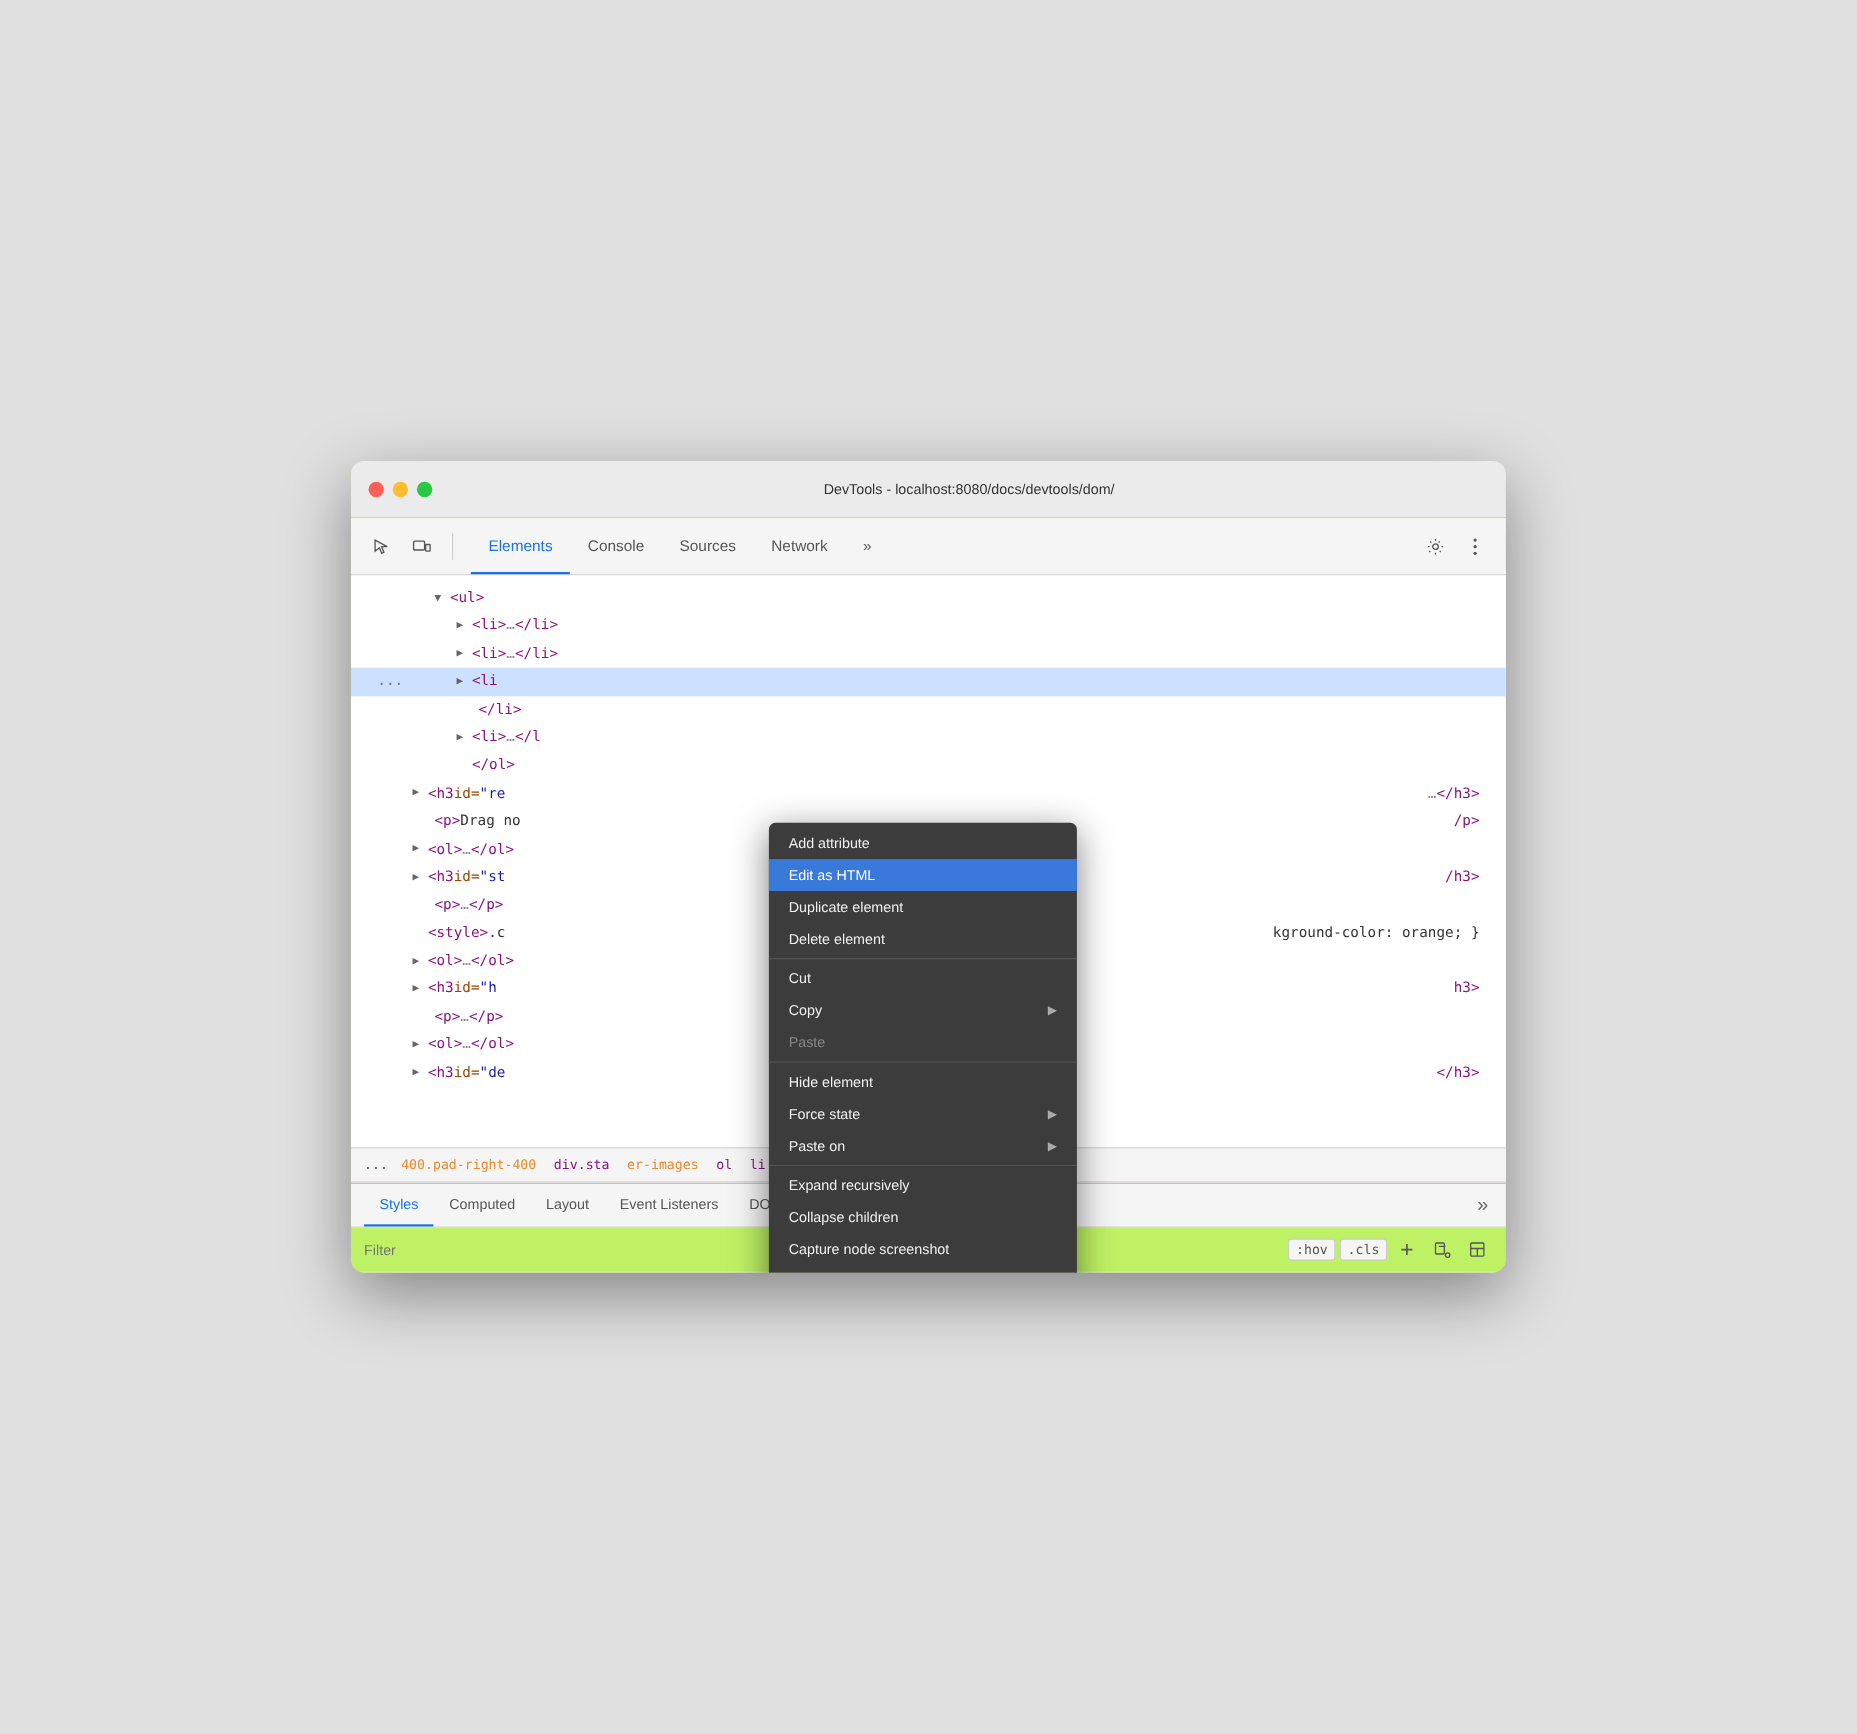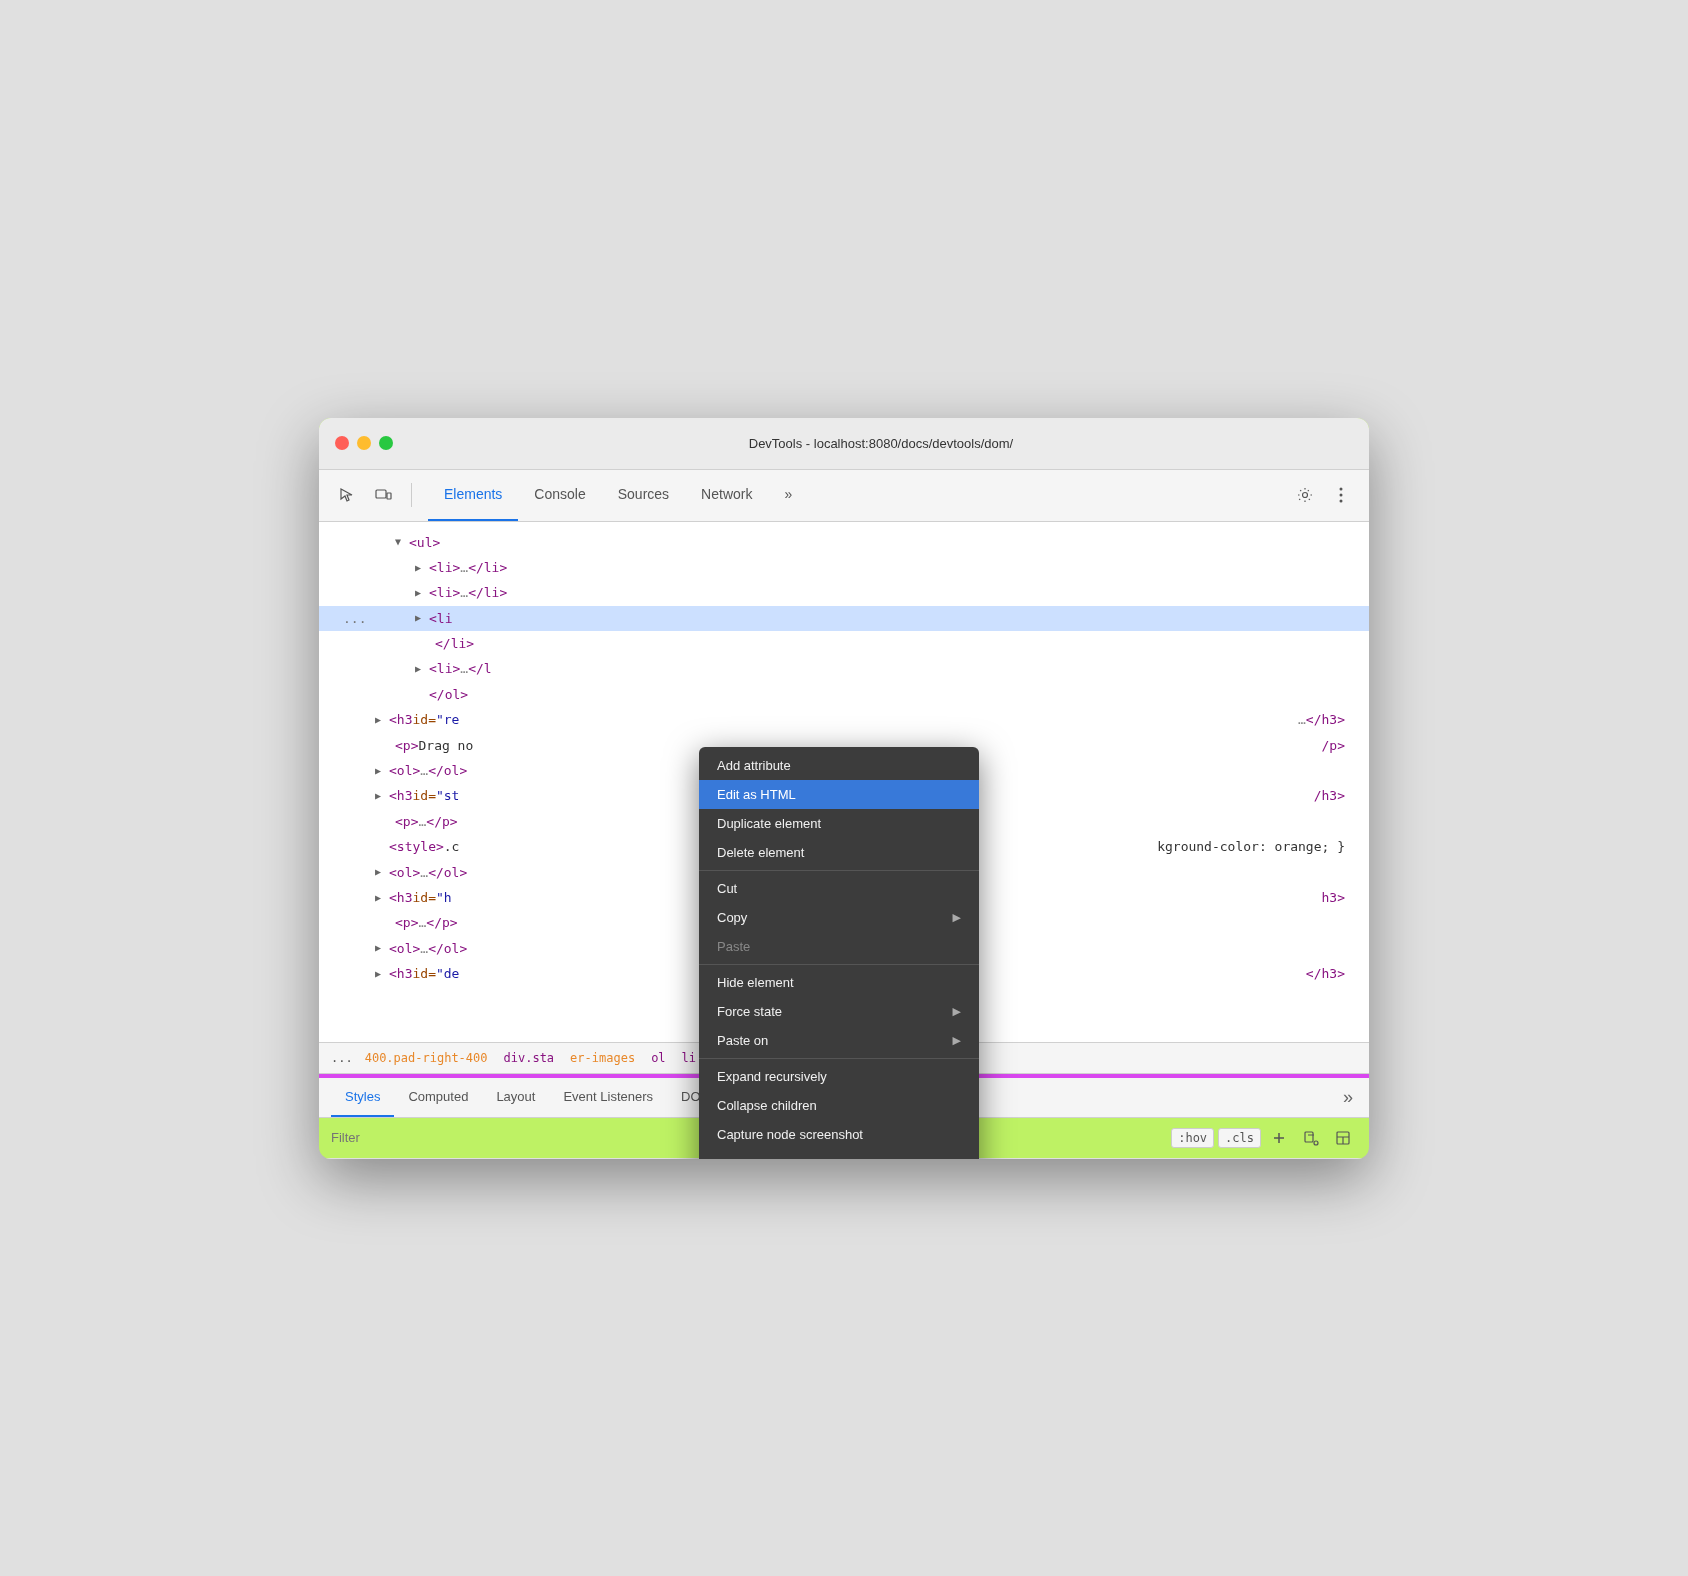--- a/index.html
+++ b/index.html
@@ -163,21 +163,21 @@
     }
     .breadcrumb-sep {
       color: #999;
     }
     .breadcrumb-dots {
       color: #555;
       cursor: pointer;
     }
     
     .bottom-panel {
-      border-top: 4px solid #d946ef;
+      border-top: 1px solid #d946ef;
     }
     .bottom-tabs {
       display: flex;
       background: #f5f5f5;
       border-bottom: 1px solid #d0d0d0;
       padding: 0 12px;
       gap: 0;
       height: 40px;
       align-items: flex-end;
     }

